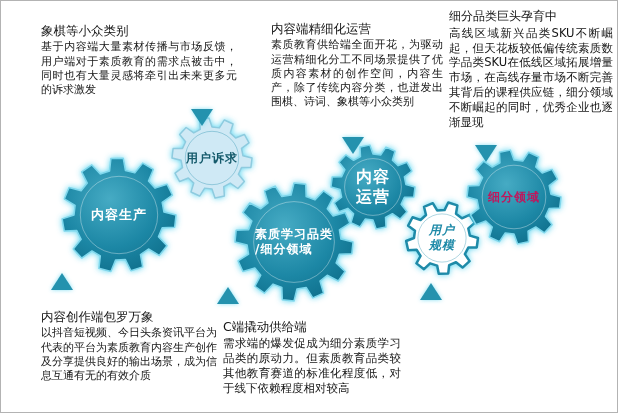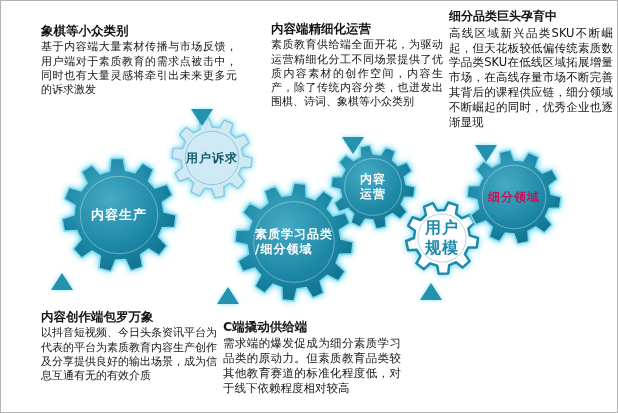--- a/index.html
+++ b/index.html
@@ -2,21 +2,21 @@
 <html><head>
 <meta charset="utf-8">
 <style>
   html,body{margin:0;padding:0;background:#ffffff;}
   .stage{
     position:relative;width:618px;height:413px;background:#ffffff;
     border:1px solid #b3b3b3;box-sizing:border-box;overflow:hidden;
     font-family:"DejaVu Sans","Liberation Sans",sans-serif;
   }
   .ann{position:absolute;color:#141414;}
-  .ann-title{font-weight:bold;font-size:12.5px;line-height:1.3;margin-bottom:1px;}
+  .ann-title{font-weight:normal;font-size:12.5px;line-height:1.3;margin-bottom:1px;}
   .ann-body{font-size:11px;line-height:1.3;text-align:justify;}
   .gear{position:absolute;}
   .gear svg{display:block;filter:drop-shadow(0 0 3px rgba(82,211,239,0.95));}
   .gear-label{
     position:absolute;inset:0;display:flex;align-items:center;justify-content:center;
     white-space:pre-line;font-weight:bold;line-height:1.25;
     pointer-events:none;letter-spacing:1px;
   }
   .tri{position:absolute;width:0;height:0;filter:drop-shadow(0 0 2px rgba(82,211,239,0.7));}
   .tri-down{border-left:11px solid transparent;border-right:11px solid transparent;border-top:17px solid #2492ae;}
@@ -84,29 +84,29 @@
           <circle cx="0" cy="0" r="40.4" fill="none" stroke="rgba(255,255,255,0.35)" stroke-width="1"></circle>
         </svg>
         <div class="gear-label" style="color: rgb(255, 255, 255); font-size: 12px;">素质学习品类
 /细分领域</div>
       </div>
       <div class="gear" style="left: 323px; top: 137px; width: 98px; height: 98px;">
         <svg width="98" height="98" viewBox="-49 -49 98 98">
           <path d="M42.00 0.00L40.81 9.93L31.38 10.20L28.08 17.33L33.98 24.69L27.18 32.02L19.40 26.70L12.53 30.53L12.98 39.94L3.16 41.88L0.00 33.00L-7.80 32.06L-12.98 39.94L-22.06 35.74L-19.40 26.70L-25.16 21.35L-33.98 24.69L-38.85 15.95L-31.38 10.20L-32.91 2.49L-42.00 0.00L-40.81 -9.93L-31.38 -10.20L-28.08 -17.33L-33.98 -24.69L-27.18 -32.02L-19.40 -26.70L-12.53 -30.53L-12.98 -39.94L-3.16 -41.88L-0.00 -33.00L7.80 -32.06L12.98 -39.94L22.06 -35.74L19.40 -26.70L25.16 -21.35L33.98 -24.69L38.85 -15.95L31.38 -10.20L32.91 -2.49Z" fill="url(#g-dark)" stroke="#7fd7ec" stroke-width="1.5" stroke-linejoin="round"></path>
           <circle cx="0" cy="0" r="28.4" fill="none" stroke="rgba(255,255,255,0.35)" stroke-width="1"></circle>
         </svg>
-        <div class="gear-label" style="color: rgb(255, 255, 255); font-size: 12px;">内容
+        <div class="gear-label" style="color: rgb(255, 255, 255); font-size: 16px;">内容
 运营</div>
       </div>
       <div class="gear" style="left: 398px; top: 194px; width: 86px; height: 86px;">
         <svg width="86" height="86" viewBox="-43 -43 86 86">
           <path d="M36.00 0.00L34.74 9.44L26.31 9.58L22.88 16.14L27.58 23.14L20.55 29.56L14.00 24.25L7.15 27.07L6.25 35.45L-3.26 35.85L-4.86 27.57L-11.92 25.34L-18.00 31.18L-25.54 25.37L-21.45 18.00L-25.42 11.74L-33.83 12.31L-35.87 3.01L-28.00 0.00L-27.02 -7.34L-33.83 -12.31L-29.42 -20.75L-21.45 -18.00L-15.98 -22.99L-18.00 -31.18L-9.20 -34.81L-4.86 -27.57L2.54 -27.88L6.25 -35.45L15.33 -32.57L14.00 -24.25L19.87 -19.73L27.58 -23.14L32.68 -15.10L26.31 -9.58L27.90 -2.34Z" fill="#ffffff" stroke="#1e8aa8" stroke-width="2.5" stroke-linejoin="round"></path>
           <circle cx="0" cy="0" r="24.1" fill="none" stroke="rgba(30,138,168,0.35)" stroke-width="1"></circle>
         </svg>
-        <div class="gear-label" style="color: rgb(30, 138, 168); font-size: 16px;">用户
+        <div class="gear-label" style="color: rgb(30, 138, 168); font-size: 12px; font-style: italic;">用户
 规模</div>
       </div>
       <div class="gear" style="left: 459px; top: 142px; width: 108px; height: 108px;">
         <svg width="108" height="108" viewBox="-54 -54 108 108">
           <path d="M47.00 0.00L45.67 11.12L35.19 11.43L31.49 19.43L38.02 27.63L30.41 35.83L21.75 29.93L14.05 34.23L14.52 44.70L3.54 46.87L0.00 37.00L-8.75 35.95L-14.52 44.70L-24.68 40.00L-21.75 29.93L-28.21 23.94L-38.02 27.63L-43.48 17.85L-35.19 11.43L-36.89 2.79L-47.00 0.00L-45.67 -11.12L-35.19 -11.43L-31.49 -19.43L-38.02 -27.63L-30.41 -35.83L-21.75 -29.93L-14.05 -34.23L-14.52 -44.70L-3.54 -46.87L-0.00 -37.00L8.75 -35.95L14.52 -44.70L24.68 -40.00L21.75 -29.93L28.21 -23.94L38.02 -27.63L43.48 -17.85L35.19 -11.43L36.89 -2.79Z" fill="url(#g-dark)" stroke="#7fd7ec" stroke-width="1.5" stroke-linejoin="round"></path>
           <circle cx="0" cy="0" r="31.8" fill="none" stroke="rgba(255,255,255,0.35)" stroke-width="1"></circle>
         </svg>
         <div class="gear-label" style="color: #be185d; font-size: 12px;">细分领域</div>
       </div>
     </div>

